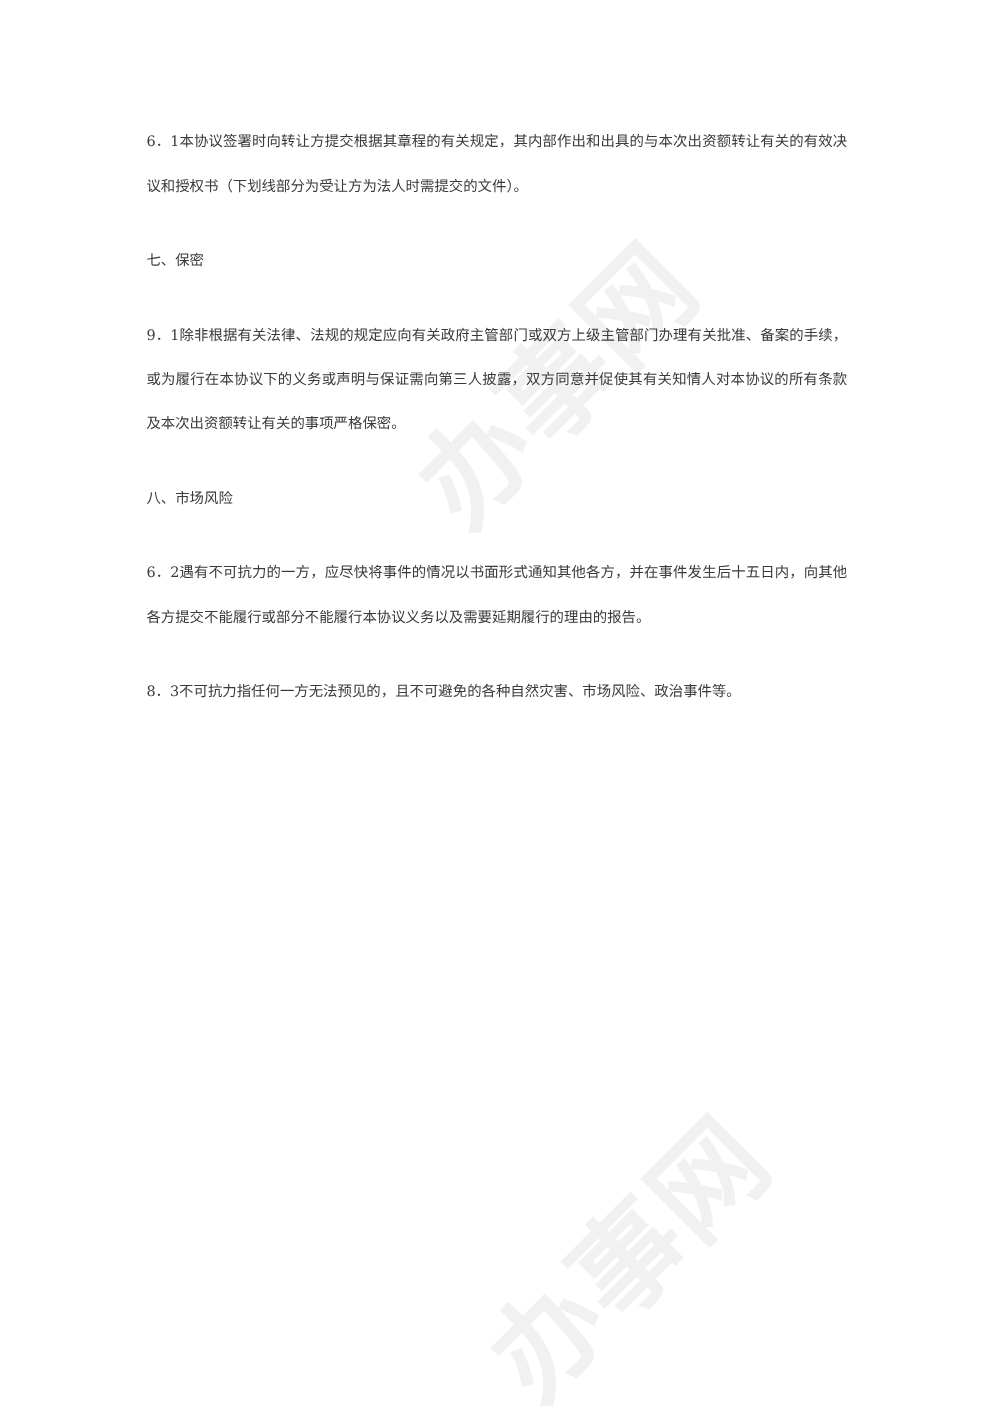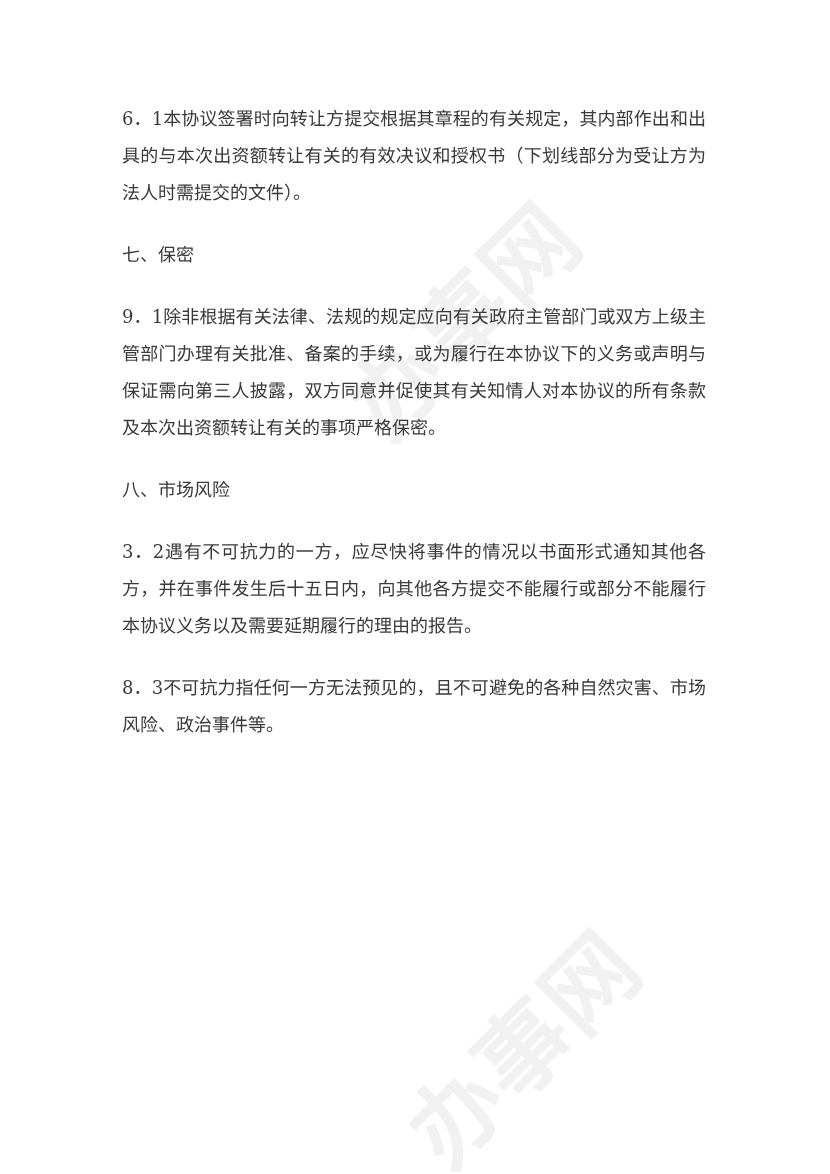--- a/index.html
+++ b/index.html
@@ -55,21 +55,21 @@
   
   .content {
     position: absolute;
     left: 122px;
     top: 100px;
     width: 584px;
     z-index: 1;
   }
   .para {
     margin: 0 0 25px 0;
-    font-size: 18px;
+    font-size: 12px;
     line-height: 37px;
     color: #3a3a3a;
     text-align: justify;
     text-justify: inter-ideograph;
     word-break: break-all;
   }
   .para.heading {
     margin-bottom: 25px;
   }
   .para:last-child {
@@ -84,17 +84,17 @@
   <div class="watermark-layer">
     <span class="watermark wm-a">办事网</span>
     <span class="watermark wm-b">办事网</span>
   </div>
 
   <div class="content">
     <p class="para">6．1本协议签署时向转让方提交根据其章程的有关规定，其内部作出和出具的与本次出资额转让有关的有效决议和授权书（下划线部分为受让方为法人时需提交的文件）。</p>
     <p class="para heading">七、保密</p>
     <p class="para">9．1除非根据有关法律、法规的规定应向有关政府主管部门或双方上级主管部门办理有关批准、备案的手续，或为履行在本协议下的义务或声明与保证需向第三人披露，双方同意并促使其有关知情人对本协议的所有条款及本次出资额转让有关的事项严格保密。</p>
     <p class="para heading">八、市场风险</p>
-    <p class="para">3．2遇有不可抗力的一方，应尽快将事件的情况以书面形式通知其他各方，并在事件发生后十五日内，向其他各方提交不能履行或部分不能履行本协议义务以及需要延期履行的理由的报告。</p>
+    <p class="para">6．2遇有不可抗力的一方，应尽快将事件的情况以书面形式通知其他各方，并在事件发生后十五日内，向其他各方提交不能履行或部分不能履行本协议义务以及需要延期履行的理由的报告。</p>
     <p class="para">8．3不可抗力指任何一方无法预见的，且不可避免的各种自然灾害、市场风险、政治事件等。</p>
   </div>
 
 </div>
 
 </body></html>

